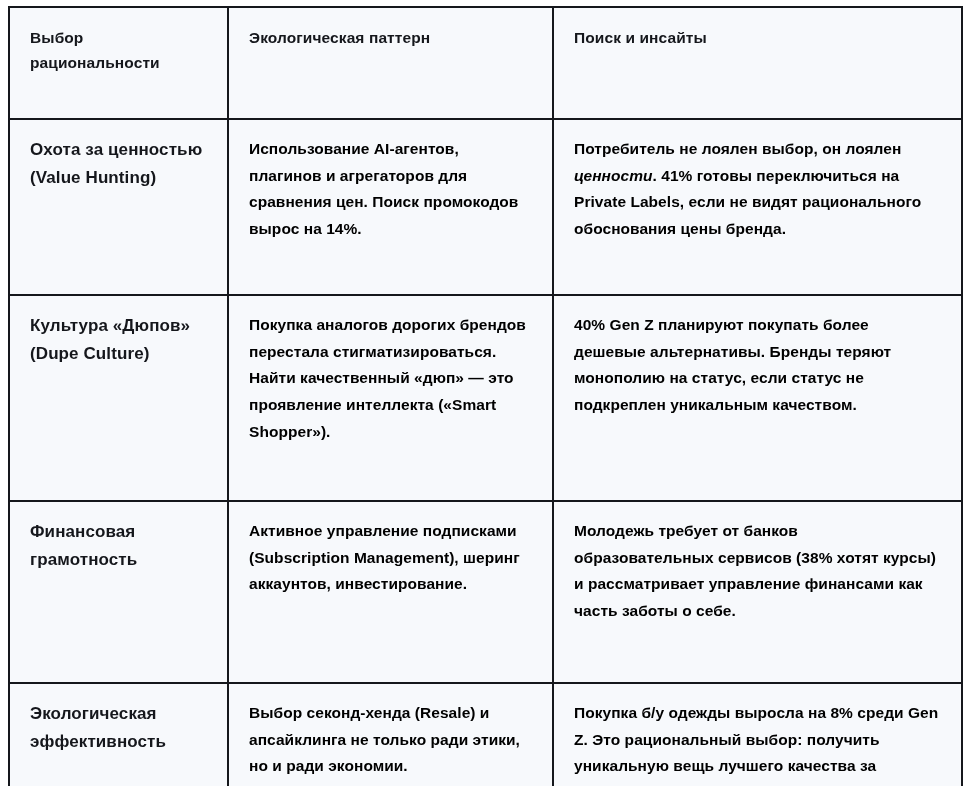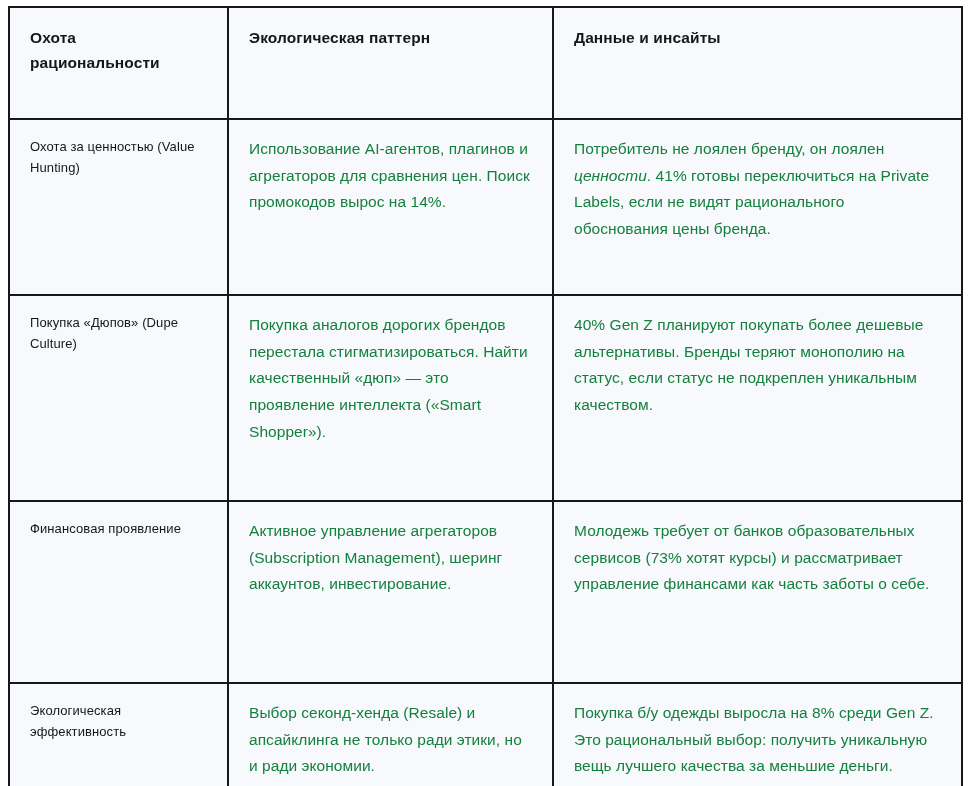--- a/index.html
+++ b/index.html
@@ -43,30 +43,30 @@
     font-size: 15.5px;
     font-weight: 700;
     color: #15171c;
     line-height: 1.62;
     letter-spacing: 0.1px;
     padding-top: 17px;
     padding-bottom: 30px;
     height: 63px;
   }
   table.rationality-table tbody th.aspect-cell {
-    font-size: 13px;
-    font-weight: 400;
+    font-size: 17px;
+    font-weight: 700;
     color: #15171c;
     line-height: 1.62;
     letter-spacing: 0.1px;
   }
   table.rationality-table tbody td.body-cell {
     font-size: 15.5px;
-    font-weight: 400;
-    color: #15803d;
+    font-weight: 700;
+    color: #000000;
     line-height: 1.72;
     letter-spacing: 0.05px;
   }
   .row-value  th, .row-value  td { height: 136px; }
   .row-dupe   th, .row-dupe   td { height: 166px; }
   .row-fin    th, .row-fin    td { height: 142px; }
   .row-eco    th, .row-eco    td { height: 144px; }
 
   .em-italic { font-style: italic; }
 </style>
@@ -75,43 +75,43 @@
 
 <div class="table-wrap">
   <table class="rationality-table">
     <colgroup>
       <col class="col-aspect">
       <col class="col-pattern">
       <col class="col-insights">
     </colgroup>
     <thead>
       <tr>
-        <th>Охота рациональности</th>
+        <th>Выбор рациональности</th>
         <th>Экологическая паттерн</th>
-        <th>Данные и инсайты</th>
+        <th>Поиск и инсайты</th>
       </tr>
     </thead>
     <tbody>
 
       <tr class="row-value">
         <th class="aspect-cell">Охота за ценностью (Value Hunting)</th>
         <td class="body-cell">Использование AI-агентов, плагинов и агрегаторов для сравнения цен. Поиск промокодов вырос на 14%.</td>
-        <td class="body-cell"><span>Потребитель не лоялен бренду, он лоялен </span><span class="em-italic">ценности</span><span>. 41% готовы переключиться на Private Labels, если не видят рационального обоснования цены бренда.</span></td>
+        <td class="body-cell"><span>Потребитель не лоялен выбор, он лоялен </span><span class="em-italic">ценности</span><span>. 41% готовы переключиться на Private Labels, если не видят рационального обоснования цены бренда.</span></td>
       </tr>
 
       <tr class="row-dupe">
-        <th class="aspect-cell">Покупка «Дюпов» (Dupe Culture)</th>
+        <th class="aspect-cell">Культура «Дюпов» (Dupe Culture)</th>
         <td class="body-cell">Покупка аналогов дорогих брендов перестала стигматизироваться. Найти качественный «дюп» — это проявление интеллекта («Smart Shopper»).</td>
         <td class="body-cell">40% Gen Z планируют покупать более дешевые альтернативы. Бренды теряют монополию на статус, если статус не подкреплен уникальным качеством.</td>
       </tr>
 
       <tr class="row-fin">
-        <th class="aspect-cell">Финансовая проявление</th>
-        <td class="body-cell">Активное управление агрегаторов (Subscription Management), шеринг аккаунтов, инвестирование.</td>
-        <td class="body-cell">Молодежь требует от банков образовательных сервисов (73% хотят курсы) и рассматривает управление финансами как часть заботы о себе.</td>
+        <th class="aspect-cell">Финансовая грамотность</th>
+        <td class="body-cell">Активное управление подписками (Subscription Management), шеринг аккаунтов, инвестирование.</td>
+        <td class="body-cell">Молодежь требует от банков образовательных сервисов (38% хотят курсы) и рассматривает управление финансами как часть заботы о себе.</td>
       </tr>
 
       <tr class="row-eco">
         <th class="aspect-cell">Экологическая эффективность</th>
         <td class="body-cell">Выбор секонд-хенда (Resale) и апсайклинга не только ради этики, но и ради экономии.</td>
         <td class="body-cell">Покупка б/у одежды выросла на 8% среди Gen Z. Это рациональный выбор: получить уникальную вещь лучшего качества за меньшие деньги.</td>
       </tr>
 
     </tbody>
   </table>

